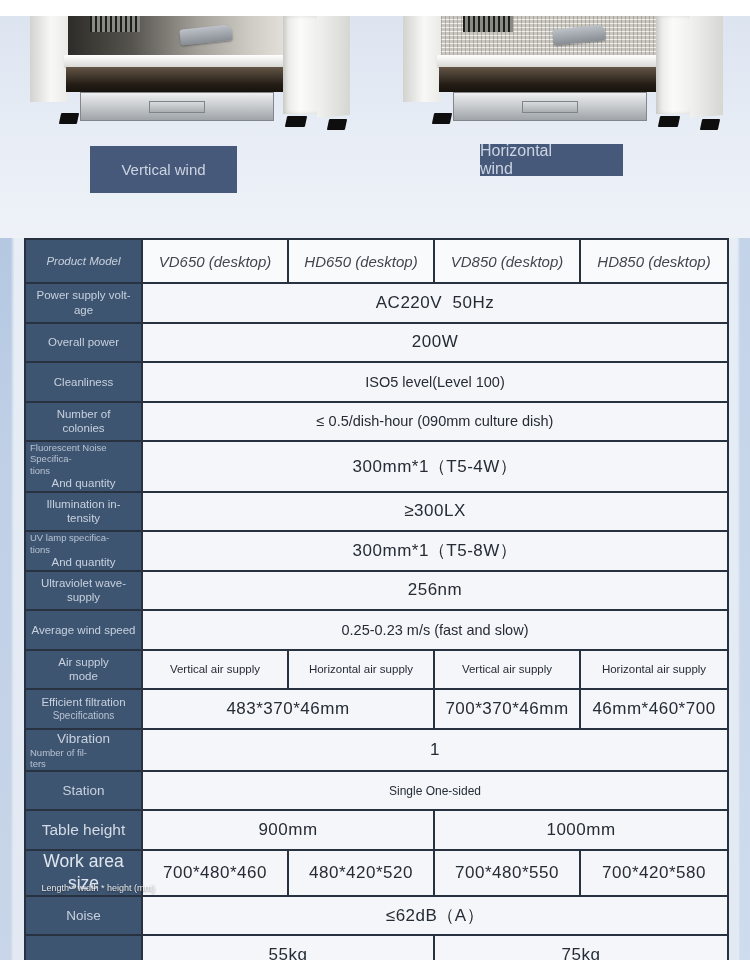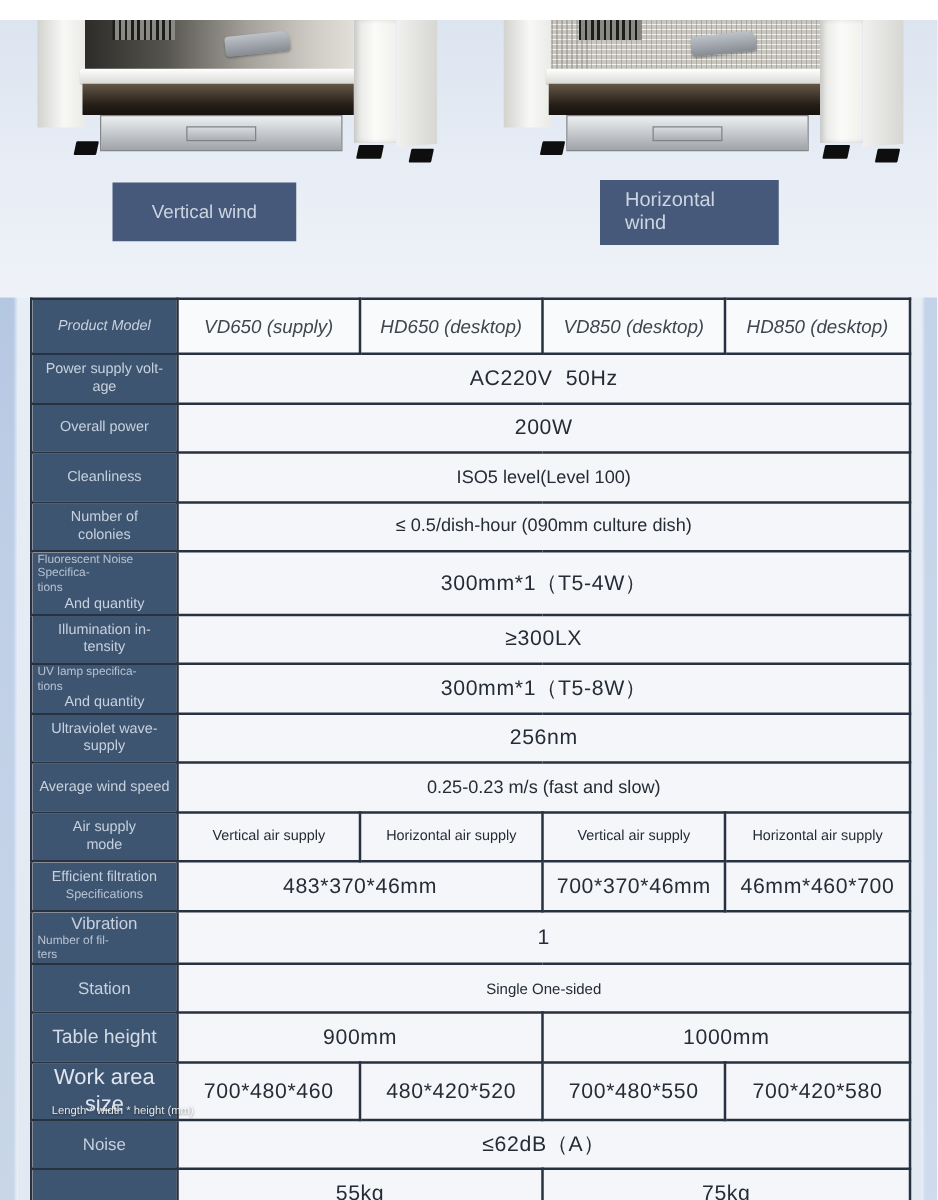--- a/index.html
+++ b/index.html
@@ -34,21 +34,21 @@
   .mp-handle{left:50%;top:8px;transform:translateX(-50%);width:54px;height:10px;background:linear-gradient(#d8dbde,#abafb3);border:1px solid #7f8489;}
   .mp-pillar-right{left:253px;top:0;width:34px;height:98px;background:linear-gradient(90deg,#e4e4e1,#fbfbf9 50%,#f0f0ed);box-shadow:inset 3px 0 4px rgba(0,0,0,.12);}
   .mp-side{left:287px;top:0;width:33px;height:102px;background:linear-gradient(90deg,#f1f1ef,#d6d6d3);clip-path:polygon(0 0,100% 0,100% 97%,0 100%);}
   .mp-foot{background:#0e0e0e;border-radius:1px;transform:skewX(-12deg);}
   .mp-foot.f1{left:30px;top:97px;width:18px;height:11px;}
   .mp-foot.f2{left:256px;top:100px;width:20px;height:11px;}
   .mp-foot.f3{left:298px;top:103px;width:18px;height:11px;}
 
   .badge{position:absolute;background:#46597a;color:#ccd4e1;}
   .badge-v{left:90px;top:130px;width:147px;height:47px;display:flex;align-items:center;justify-content:center;font-size:15px;}
-  .badge-h{left:480px;top:128px;width:143px;height:52px;display:flex;align-items:center;padding-left:20px;box-sizing:border-box;font-size:16px;line-height:1.15;}
+  .badge-h{left:480px;top:128px;width:143px;height:32px;display:flex;align-items:center;padding-left:0;box-sizing:border-box;font-size:16px;line-height:1.15;}
   .badge-h span{display:block;width:92px;}
 
   
   .table-wrap{position:absolute;left:24px;top:222px;width:703px;}
   table.spec{border-collapse:collapse;table-layout:fixed;width:703px;}
   table.spec td{border:2px solid #28313f;padding:0 2px;text-align:center;vertical-align:middle;}
   tr.hdr{height:44px;font-style:italic;}
   tr.row{height:39.5px;}
   td.lbl{background:#3e5571;color:#c7d1de;position:relative;}
   td.lbl span{display:block;}
@@ -125,21 +125,21 @@
           <col style="width: 146px;">
           <col style="width: 146px;">
           <col style="width: 146px;">
           <col style="width: 148px;">
         </colgroup>
         <tbody>
           <tr class="hdr">
             <td class="lbl">
               <span class="l-sm">Product Model</span>
             </td>
-            <td class="val hdr-cell">VD650 (supply)</td>
+            <td class="val hdr-cell">VD650 (desktop)</td>
             <td class="val hdr-cell">HD650 (desktop)</td>
             <td class="val hdr-cell">VD850 (desktop)</td>
             <td class="val hdr-cell">HD850 (desktop)</td>
           </tr>
           <tr class="row">
             <td class="lbl">
               <span class="l-sm">Power supply volt-</span>
               <span class="l-sm">age</span>
             </td>
             <td class="val v-lg" colspan="4">AC220V  50Hz</td>

